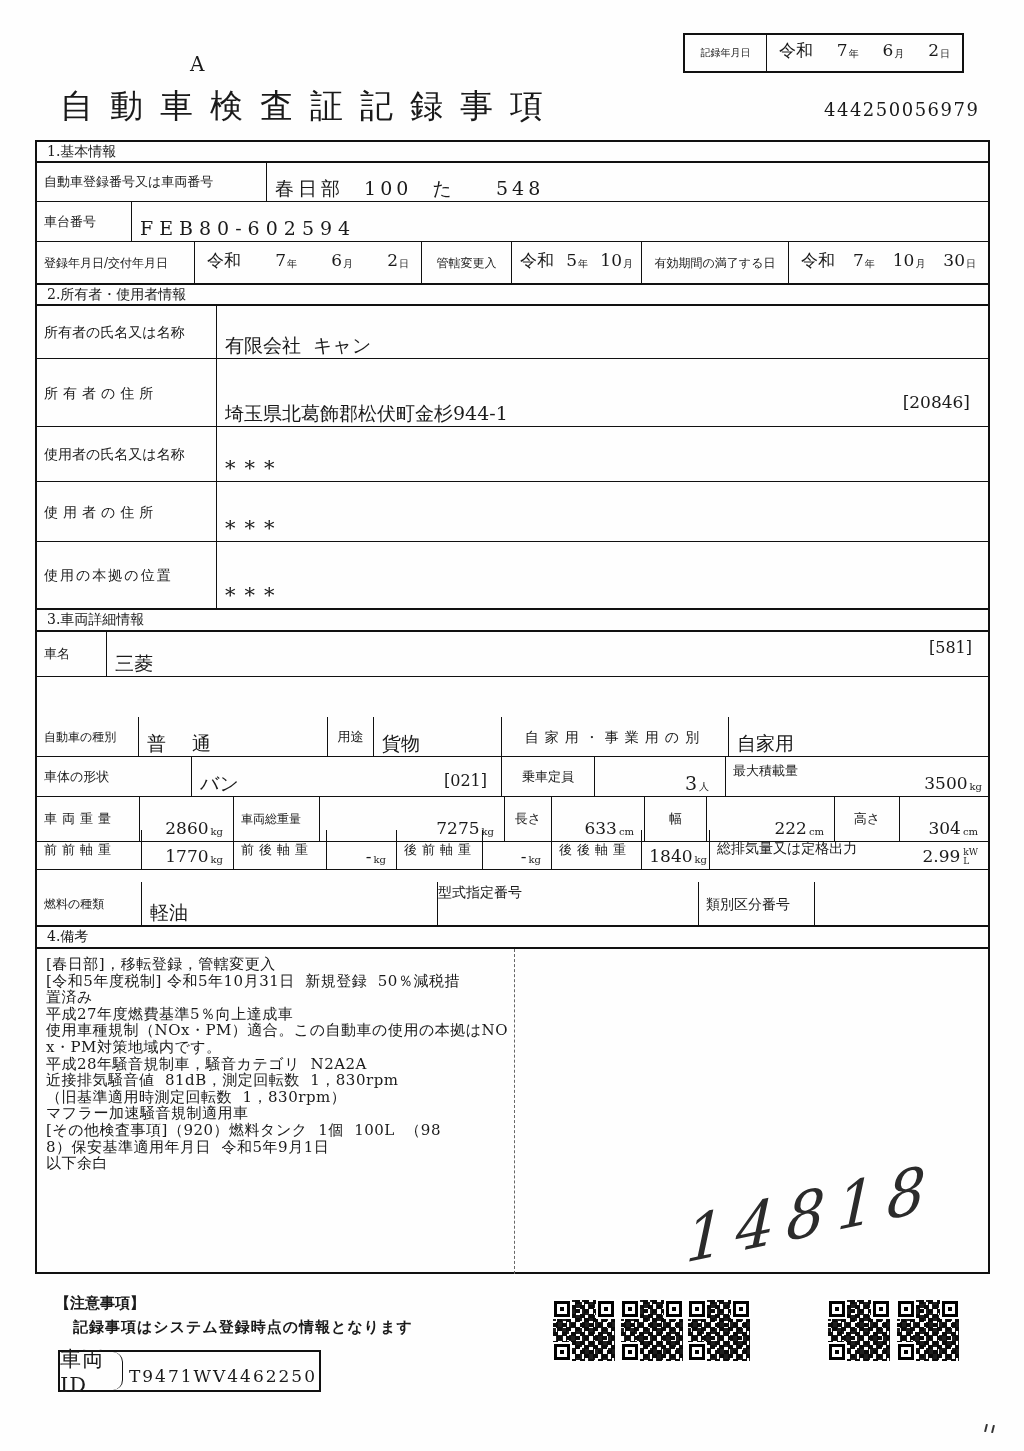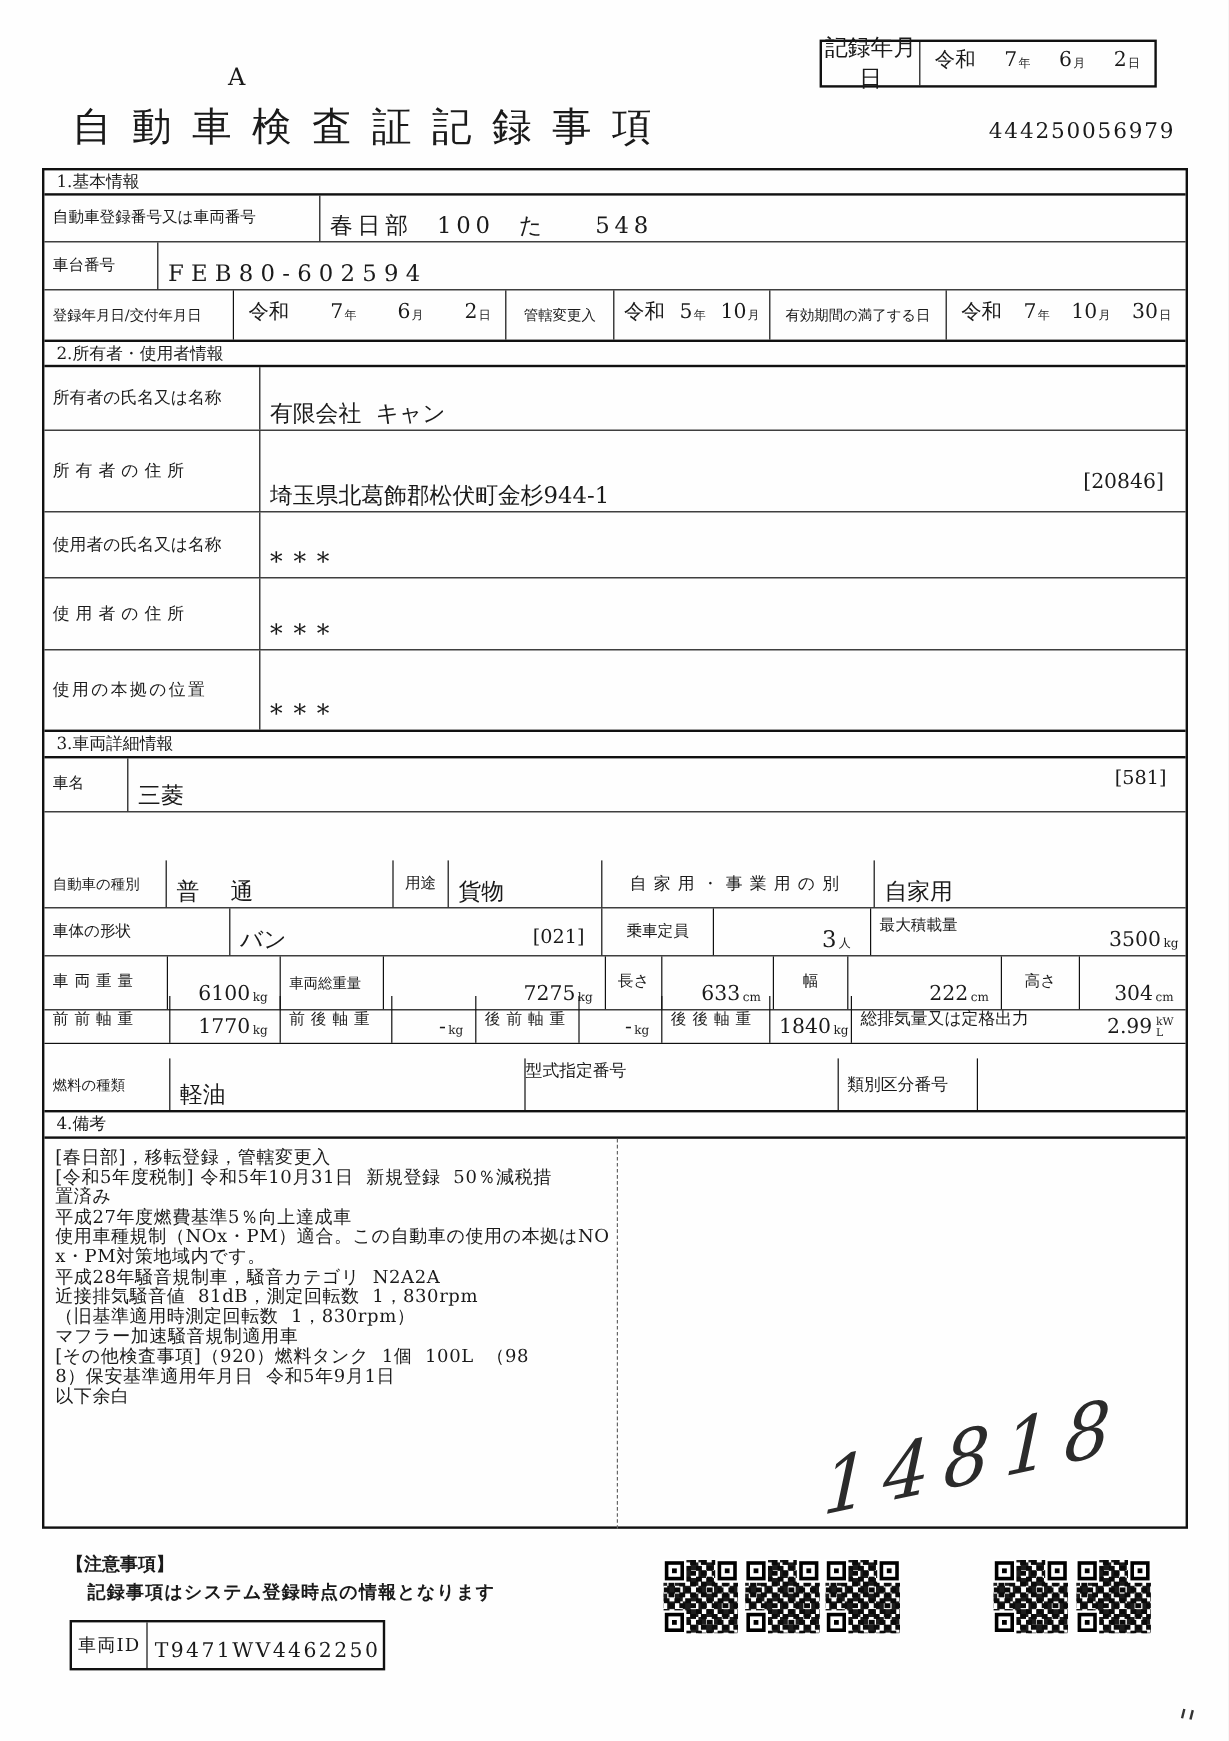--- a/index.html
+++ b/index.html
@@ -11,21 +11,21 @@
     overflow:hidden;
   }
   .abs { position:absolute; }
 
   
   .corner-letter { left:190px; top:52px; font-size:20px; }
   .doc-title { left:60px; top:84px; font-size:33px; letter-spacing:17px; white-space:nowrap; font-weight:500; }
   .serial { left:824px; top:99px; font-size:18px; letter-spacing:1.5px; }
 
   .recbox { left:683px; top:33px; width:281px; height:40px; border:2px solid #111; display:flex; }
-  .recbox .rlabel { width:82px; border-right:1.5px solid #111; display:flex; align-items:center; justify-content:center; font-size:19px;text-align:center; }
+  .recbox .rlabel { width:82px; border-right:1.5px solid #111; display:flex; align-items:center; justify-content:center; font-size:10px;text-align:center; }
   .recbox .rdate { flex:1; }
 
   
   .date { display:flex; align-items:center; justify-content:space-between; padding:0 12px 5px 12px; height:100%; }
   .date .era { font-size:17px; line-height:17px; }
   .dgrp { display:flex; align-items:flex-end; }
   .dgrp .n { font-size:17px; line-height:17px; }
   .dgrp .u { font-size:10px; line-height:11px; margin-left:1px; }
 
   
@@ -53,21 +53,21 @@
   .handwritten {
     position:absolute; left:168px; top:228px; font-size:62px; font-style:italic;
     letter-spacing:12px; color:#2b2b2b; transform:rotate(-12deg) skewX(-14deg);
     font-weight:400; white-space:nowrap;
   }
 
   
   .notice-h { left:55px; top:1294px; font-size:15px; font-weight:600; }
   .notice-t { left:73px; top:1318px; font-size:15px; font-weight:600; letter-spacing:1px; }
   .idbox { left:58px; top:1350px; width:263px; height:42px; border:2px solid #111; display:flex; }
-  .idbox .ilabel { width:88px; border-right:1.5px solid #111; display:flex; align-items:center; justify-content:center; font-size:15px; letter-spacing:1px; }
+  .idbox .ilabel { width:88px; border-right:1.5px solid #111; display:flex; align-items:center; justify-content:center; font-size:21px; letter-spacing:1px;border-radius:10px; }
   .idbox .ival { flex:1; display:flex; align-items:flex-end; padding:0 2px 4px 6px; font-size:17px; letter-spacing:2px; }
 
   .qr { position:absolute; width:62px; height:61px;
     background:
       repeating-conic-gradient(rgba(10,10,10,.92) 0% 25%, rgba(255,255,255,0) 25% 50%) 3px 2px / 13px 13px,
       repeating-conic-gradient(#0a0a0a 0% 25%, #fff 25% 50%) 0 0 / 9px 9px;
   }
   .qr i { position:absolute; width:16px; height:16px; border:3px solid #000; background:#fff; box-shadow:0 0 0 2px #fff; }
   .qr i::before { content:""; position:absolute; inset:3px; background:#000; }
   .qr i.tl { left:1px; top:1px; } .qr i.tr { right:1px; top:1px; } .qr i.bl { left:1px; bottom:1px; }
@@ -241,21 +241,21 @@
         <span class="clabel">最大積載量</span>
         <span class="cval">
             <span>3500</span>
             <span class="vu">kg</span>
           </span>
       </div>
     </div>
 
     <div class="row" style="top:655px;height:45px">
       <div class="c lbl sp2" style="width:103px">車両重量</div>
-      <div class="c val r" style="width:94px;font-size:17px"><span>6100</span><span class="vu">kg</span></div>
+      <div class="c val r" style="width:94px;font-size:17px"><span>2860</span><span class="vu">kg</span></div>
       <div class="c lbl" style="width:86px;font-size:12px">車両総重量</div>
       <div class="c val r" style="width:185px;font-size:17px"><span>7275</span><span class="vu">kg</span></div>
       <div class="c lbl cen" style="width:47px">長さ</div>
       <div class="c val r" style="width:93px;font-size:17px"><span>633</span><span class="vu">cm</span></div>
       <div class="c lbl cen" style="width:62px">幅</div>
       <div class="c val r" style="width:128px;font-size:17px"><span>222</span><span class="vu">cm</span></div>
       <div class="c lbl cen" style="width:65px">高さ</div>
       <div class="c val r" style="flex:1;font-size:17px"><span>304</span><span class="vu">cm</span></div>
     </div>
 

